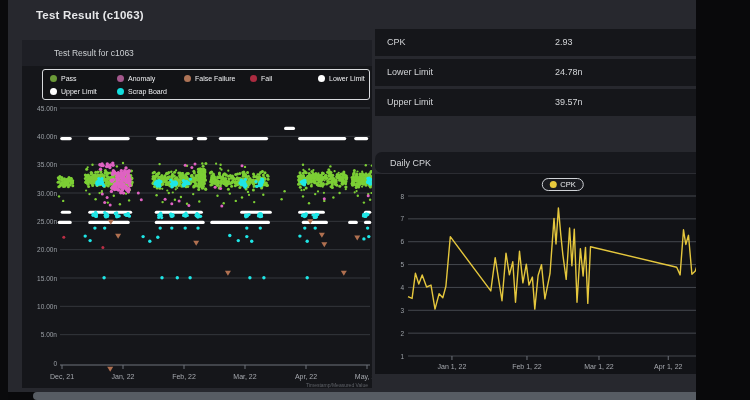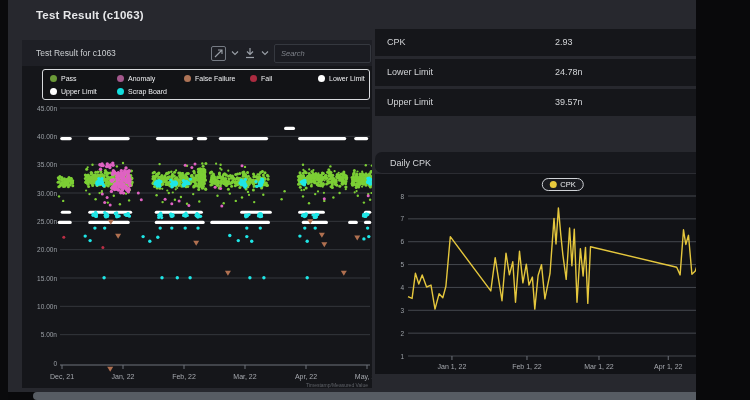--- a/index.html
+++ b/index.html
@@ -5,21 +5,21 @@
   html,body{margin:0;padding:0;background:#09090b;}
   *{box-sizing:border-box;font-family:"Liberation Sans",sans-serif;}
   .screen{position:relative;width:696px;height:400px;background:#09090b;overflow:hidden;}
   .page-edge{position:absolute;left:0;top:0;width:8px;height:400px;background:#0a0a0c;}
   .modal{position:absolute;left:8px;top:0;width:742px;height:392px;background:#27282e;}
   .modal-title{position:absolute;left:28px;top:9px;font-size:11.5px;font-weight:bold;color:#e7e8ea;letter-spacing:.2px;}
   .close-btn{position:absolute;right:12px;top:5px;font-size:13px;color:#b9bcc2;cursor:pointer;line-height:16px;}
   
   .left-panel{position:absolute;left:14px;top:40px;width:350px;height:348px;background:#15161a;}
   .toolbar{position:absolute;left:0;top:0;width:350px;height:26px;background:#1e1f25;z-index:3;}
-  .panel-title{position:absolute;left:14px;top:8px;font-size:8.5px;color:#cdd0d3;}
+  .panel-title{position:absolute;left:32px;top:8px;font-size:8.5px;color:#cdd0d3;}
   .tools{position:absolute;right:0;top:0;height:26px;display:flex;align-items:center;}
   .tool{display:inline-flex;align-items:center;justify-content:center;margin-right:5px;color:#9ba0a8;}
   .tool.boxed{width:15px;height:15px;border:1px solid #767b84;border-radius:2px;}
   .search{width:97px;height:19px;margin-right:1px;background:#1b1c22;border:1px solid #35383f;border-radius:2px;color:#c8cbcf;font-size:7.5px;font-style:italic;padding:0 6px;outline:none;}
   .search::placeholder{color:#7d8188;}
   .legend-box{position:absolute;left:20px;top:29px;width:328px;height:31px;border:1px solid #d8dadd;border-radius:3px;background:rgba(10,10,12,.25);z-index:3;}
   .legend-row{position:absolute;left:0;width:100%;height:13px;}
   #legend-row-0{top:2px;} #legend-row-1{top:15px;}
   .legend-item{position:absolute;top:0;display:flex;align-items:center;height:13px;}
   .legend-item .sw{width:7px;height:7px;border-radius:50%;display:inline-block;}
@@ -46,44 +46,20 @@
 <div class="screen">
   <div class="page-edge"></div>
 
   <div class="modal">
     <div class="modal-title">Test Result (c1063)</div>
     <div class="close-btn">✕</div>
 
     <div class="left-panel">
       <div class="toolbar">
         <div class="panel-title">Test Result for c1063</div>
-        <div class="tools">
-          <span class="tool boxed">
-            <svg width="9" height="9" viewBox="0 0 9 9">
-                <path d="M1 8 L7.5 1.5 M4 1 H8 V5" stroke="currentColor" stroke-width="1.1" fill="none"></path>
-              </svg>
-          </span>
-          <span class="tool">
-            <svg width="8" height="8" viewBox="0 0 8 8">
-                <path d="M1 2.5 L4 5.5 L7 2.5" stroke="currentColor" stroke-width="1.1" fill="none"></path>
-              </svg>
-          </span>
-          <span class="tool">
-            <svg width="12" height="12" viewBox="0 0 12 12">
-                <path d="M6 1 V7 M3 4.5 L6 7.5 L9 4.5" stroke="currentColor" stroke-width="1.2" fill="none"></path>
-                <path d="M2 10.5 H10" stroke="currentColor" stroke-width="1.2"></path>
-              </svg>
-          </span>
-          <span class="tool">
-            <svg width="8" height="8" viewBox="0 0 8 8">
-                <path d="M1 2.5 L4 5.5 L7 2.5" stroke="currentColor" stroke-width="1.1" fill="none"></path>
-              </svg>
-          </span>
-          <input class="search" placeholder="Search" style="">
-        </div>
       </div>
       <div class="legend-box">
         <div class="legend-row" id="legend-row-0">
             <div class="legend-item" style="left: 7px;">
               <span class="sw" style="background: rgb(107, 154, 56);"></span>
               <span class="lbl">Pass</span>
             </div>
             <div class="legend-item" style="left: 74px;">
               <span class="sw" style="background: rgb(163, 88, 140);"></span>
               <span class="lbl">Anomaly</span>

